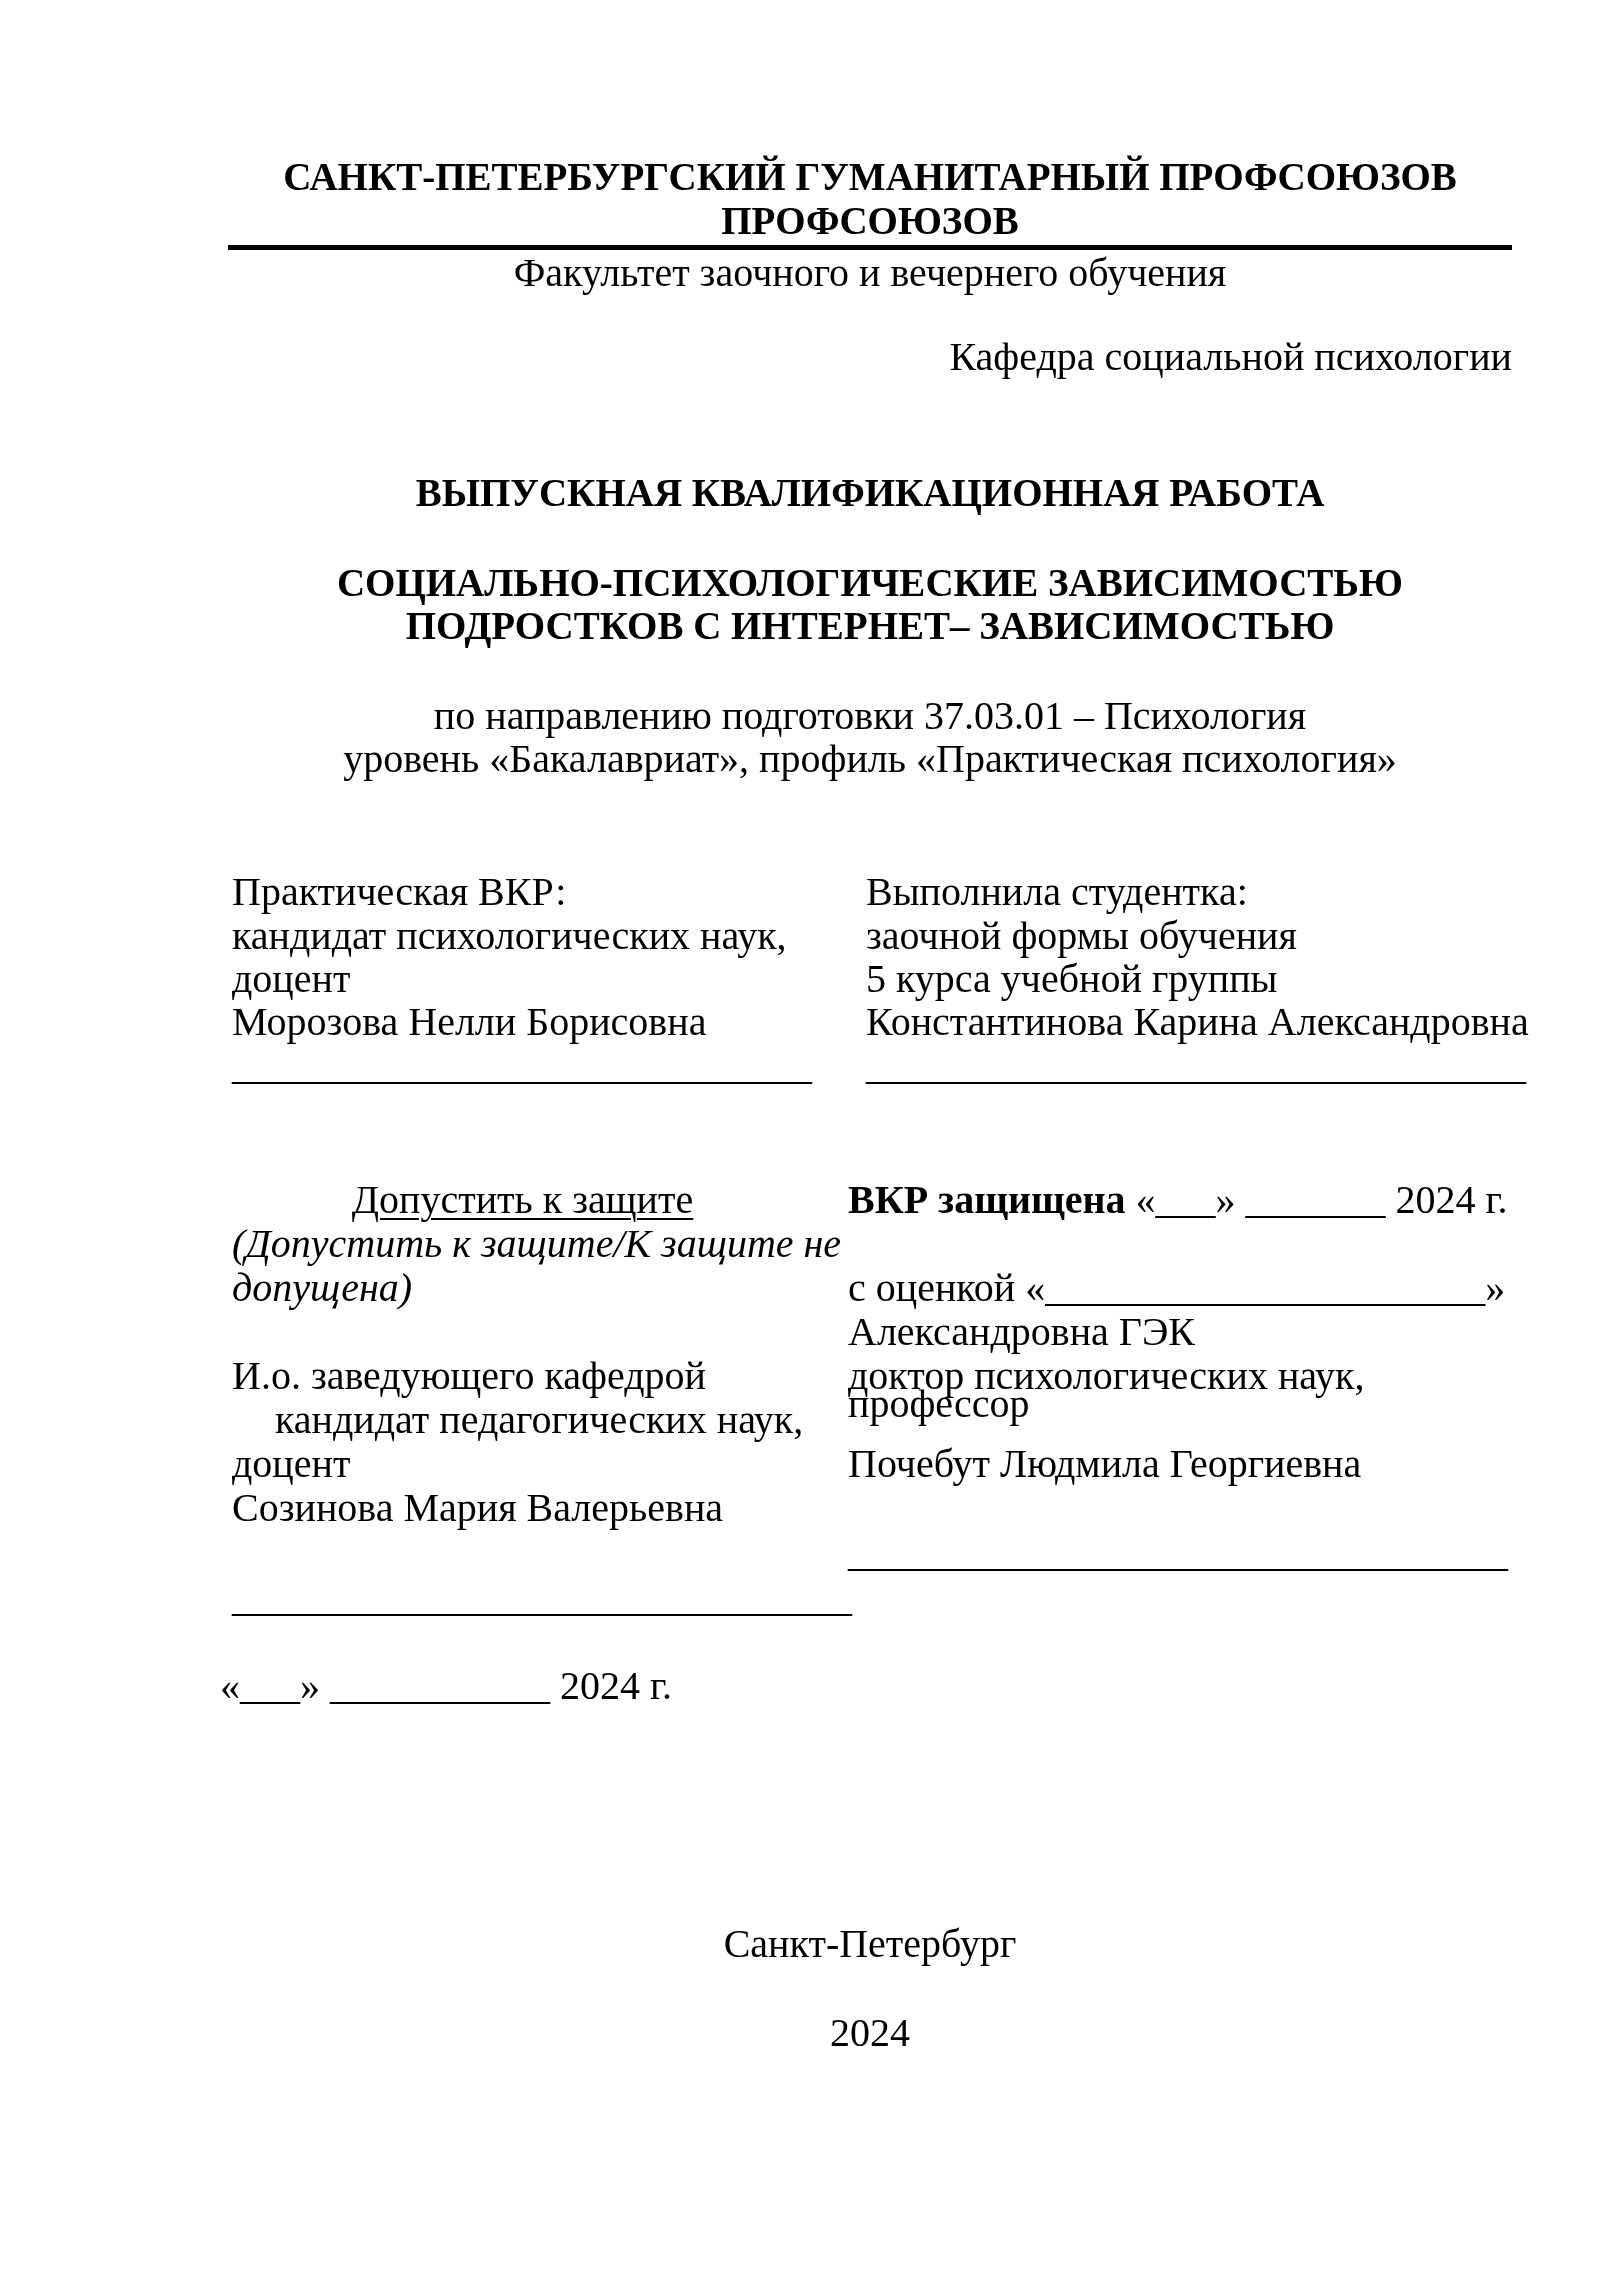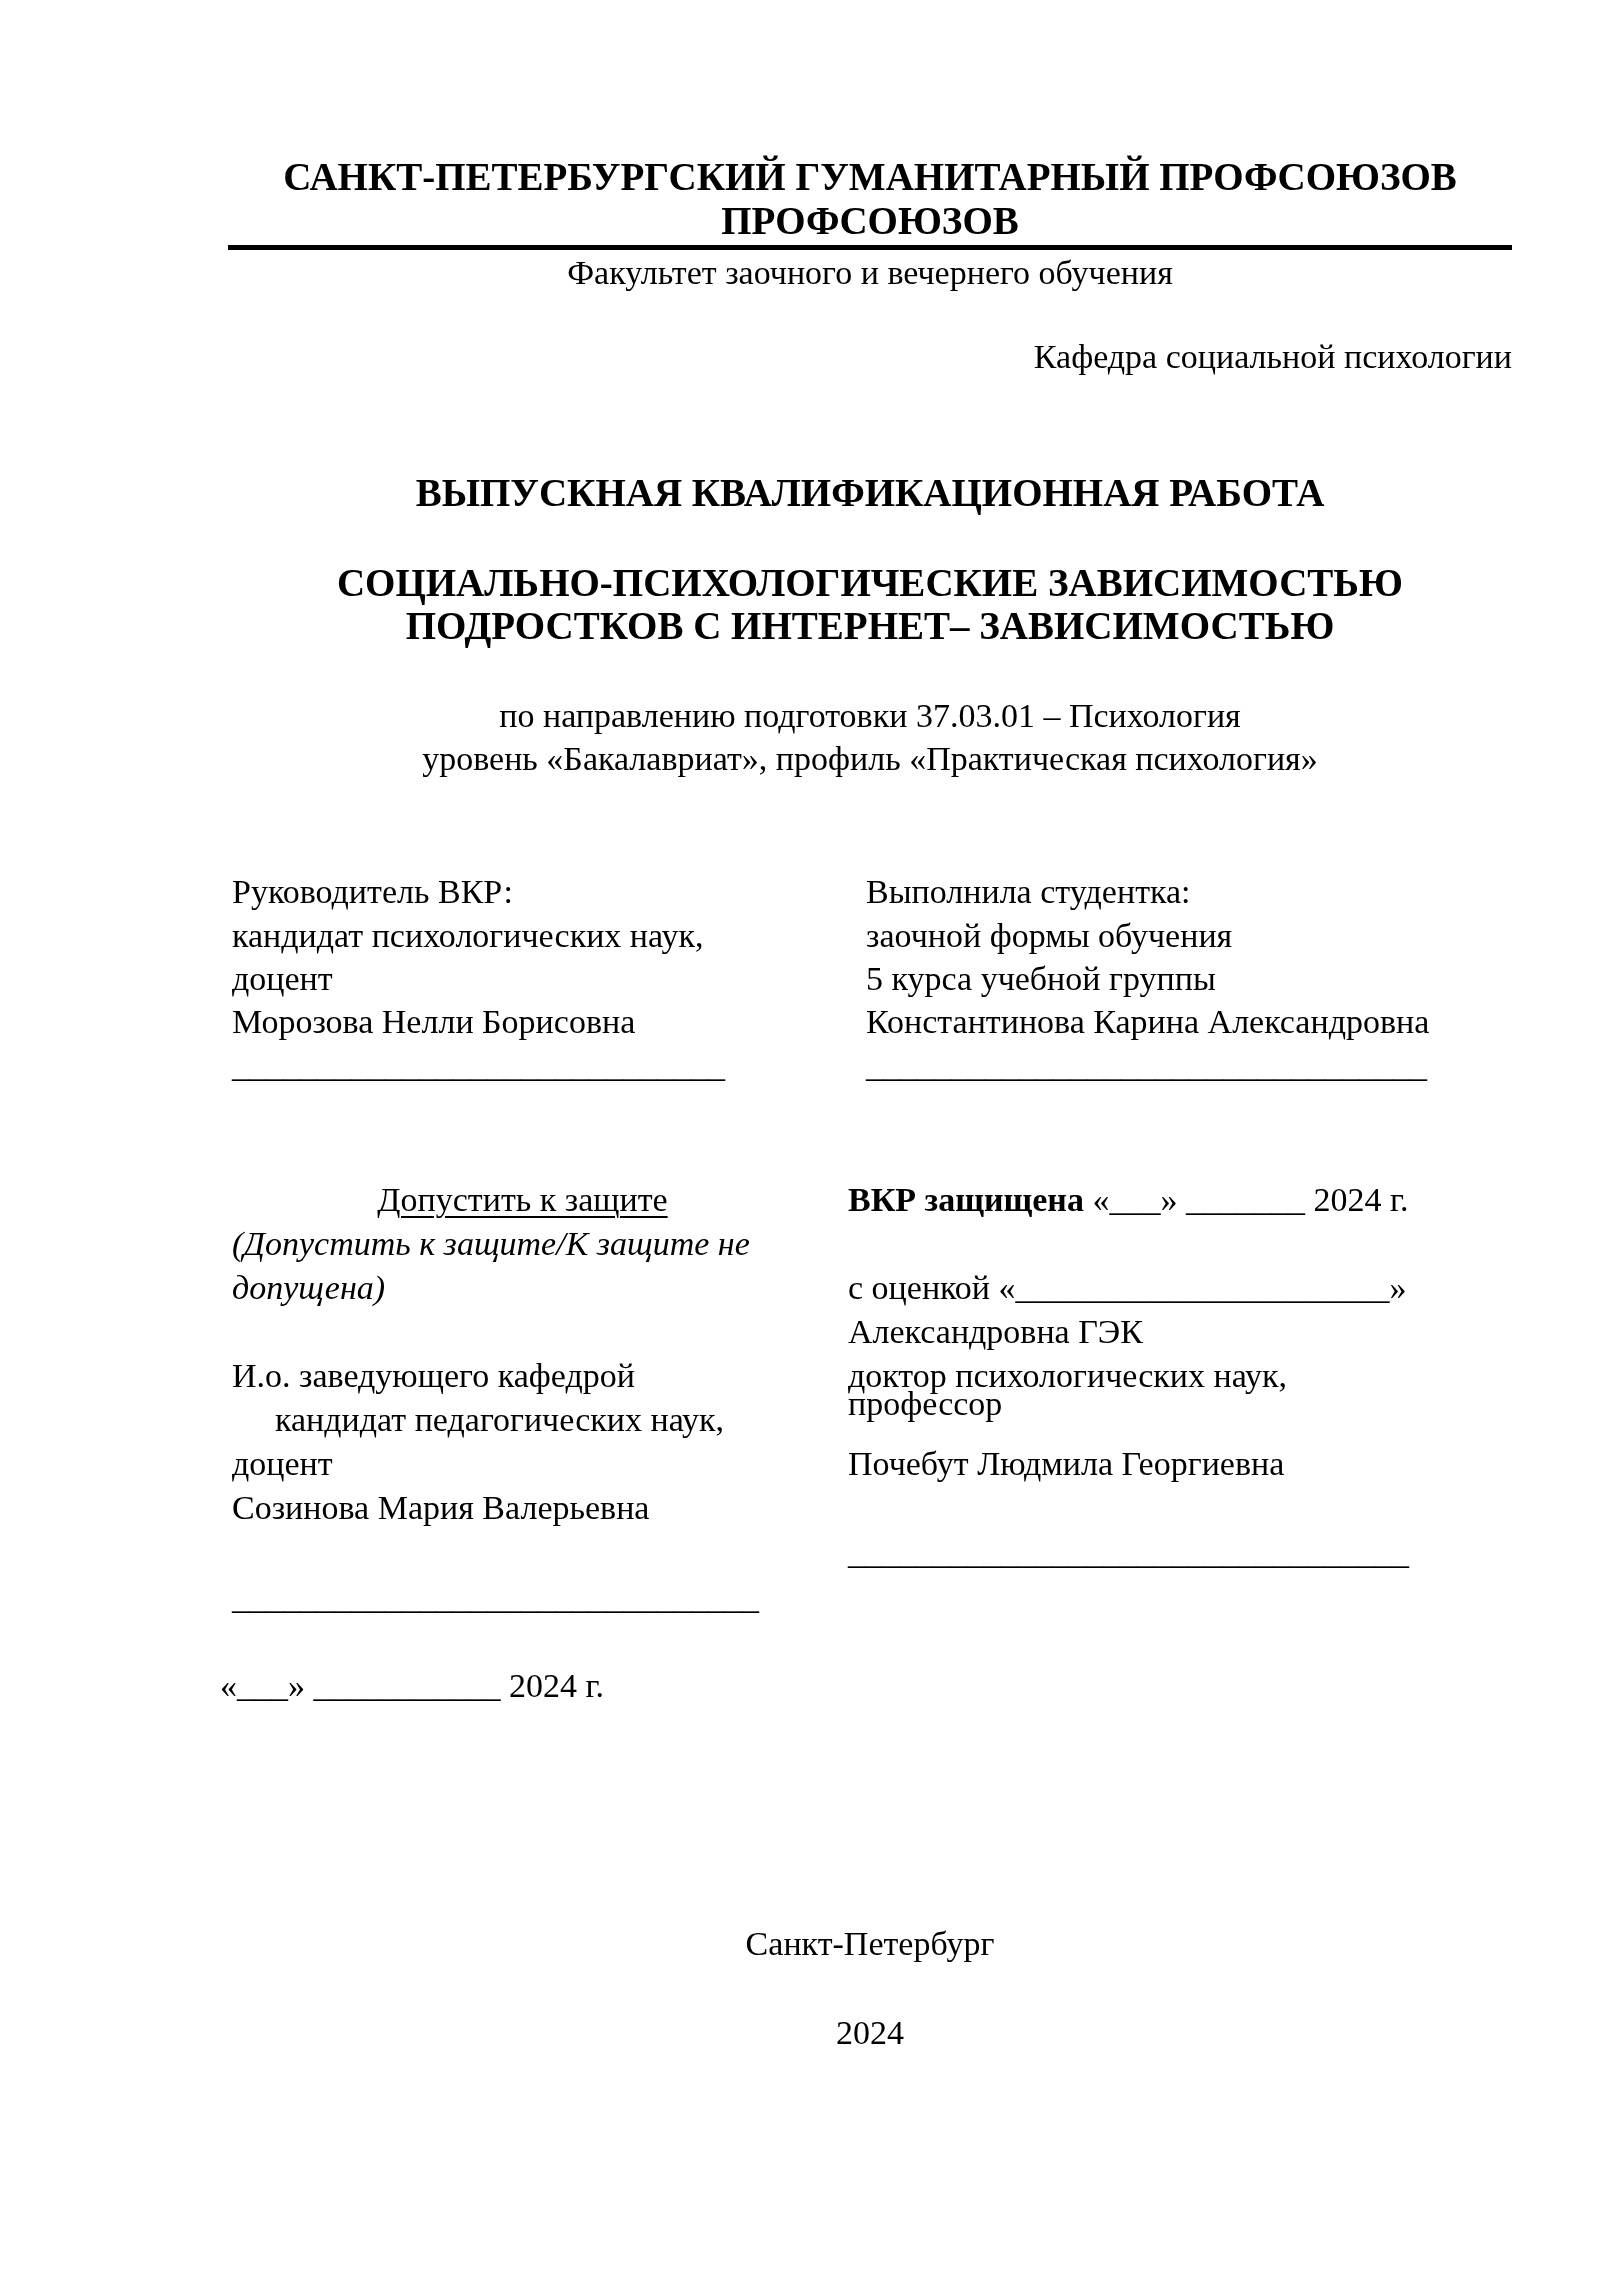--- a/index.html
+++ b/index.html
@@ -1,18 +1,18 @@
 <!DOCTYPE html>
 <html style="font-size:12.6px"><head>
 <meta charset="utf-8">
 <style>
   html, body { margin: 0; padding: 0; background: #ffffff; }
   body { width: 1623px; height: 2295px; position: relative; overflow: hidden;
          font-family: "Liberation Serif", "DejaVu Serif", serif; color: #000; }
-  .ln { position: absolute; font-size: 34px; line-height: 44px; white-space: pre; }
+  .ln { position: absolute; font-size: 40px; line-height: 44px; white-space: pre; }
   .b { font-weight: bold; font-size: 39px; }
   .center { left: 228px; width: 1284px; text-align: center; }
   .it { font-style: italic; }
   .u { text-decoration: underline; text-decoration-thickness: 2.4px; text-underline-offset: 4.7px; }
   .rule { position: absolute; left: 228px; width: 1284px; top: 245px; height: 4.7px; background: #000; }
 </style>
 </head>
 <body>
 
 <div class="ln b center" style="top:155px;">САНКТ-ПЕТЕРБУРГСКИЙ ГУМАНИТАРНЫЙ ПРОФСОЮЗОВ</div>
@@ -21,21 +21,21 @@
 <div class="ln center" style="top:251px;">Факультет заочного и вечернего обучения</div>
 <div class="ln" style="left:228px; width:1284px; text-align:right; top:335px;">Кафедра социальной психологии</div>
 
 <div class="ln b center" style="top:471px;">ВЫПУСКНАЯ КВАЛИФИКАЦИОННАЯ РАБОТА</div>
 <div class="ln b center" style="top:561px;">СОЦИАЛЬНО-ПСИХОЛОГИЧЕСКИЕ ЗАВИСИМОСТЬЮ</div>
 <div class="ln b center" style="top:604px;">ПОДРОСТКОВ С ИНТЕРНЕТ– ЗАВИСИМОСТЬЮ</div>
 <div class="ln center" style="top:694px;">по направлению подготовки 37.03.01 – Психология</div>
 <div class="ln center" style="top:737px;">уровень «Бакалавриат», профиль «Практическая психология»</div>
 
 <div>
-  <div class="ln" style="left:232px; top:870px;">Руководитель ВКР:</div>
+  <div class="ln" style="left:232px; top:870px;">Практическая ВКР:</div>
   <div class="ln" style="left:232px; top:914px;">кандидат психологических наук,</div>
   <div class="ln" style="left:232px; top:957px;">доцент</div>
   <div class="ln" style="left:232px; top:1000px;">Морозова Нелли Борисовна</div>
   <div class="ln" style="left:232px; top:1044px;">_____________________________</div>
 </div>
 
 <div>
   <div class="ln" style="left:866px; top:870px;">Выполнила студентка:</div>
   <div class="ln" style="left:866px; top:914px;">заочной формы обучения</div>
   <div class="ln" style="left:866px; top:957px;">5 курса учебной группы</div>

